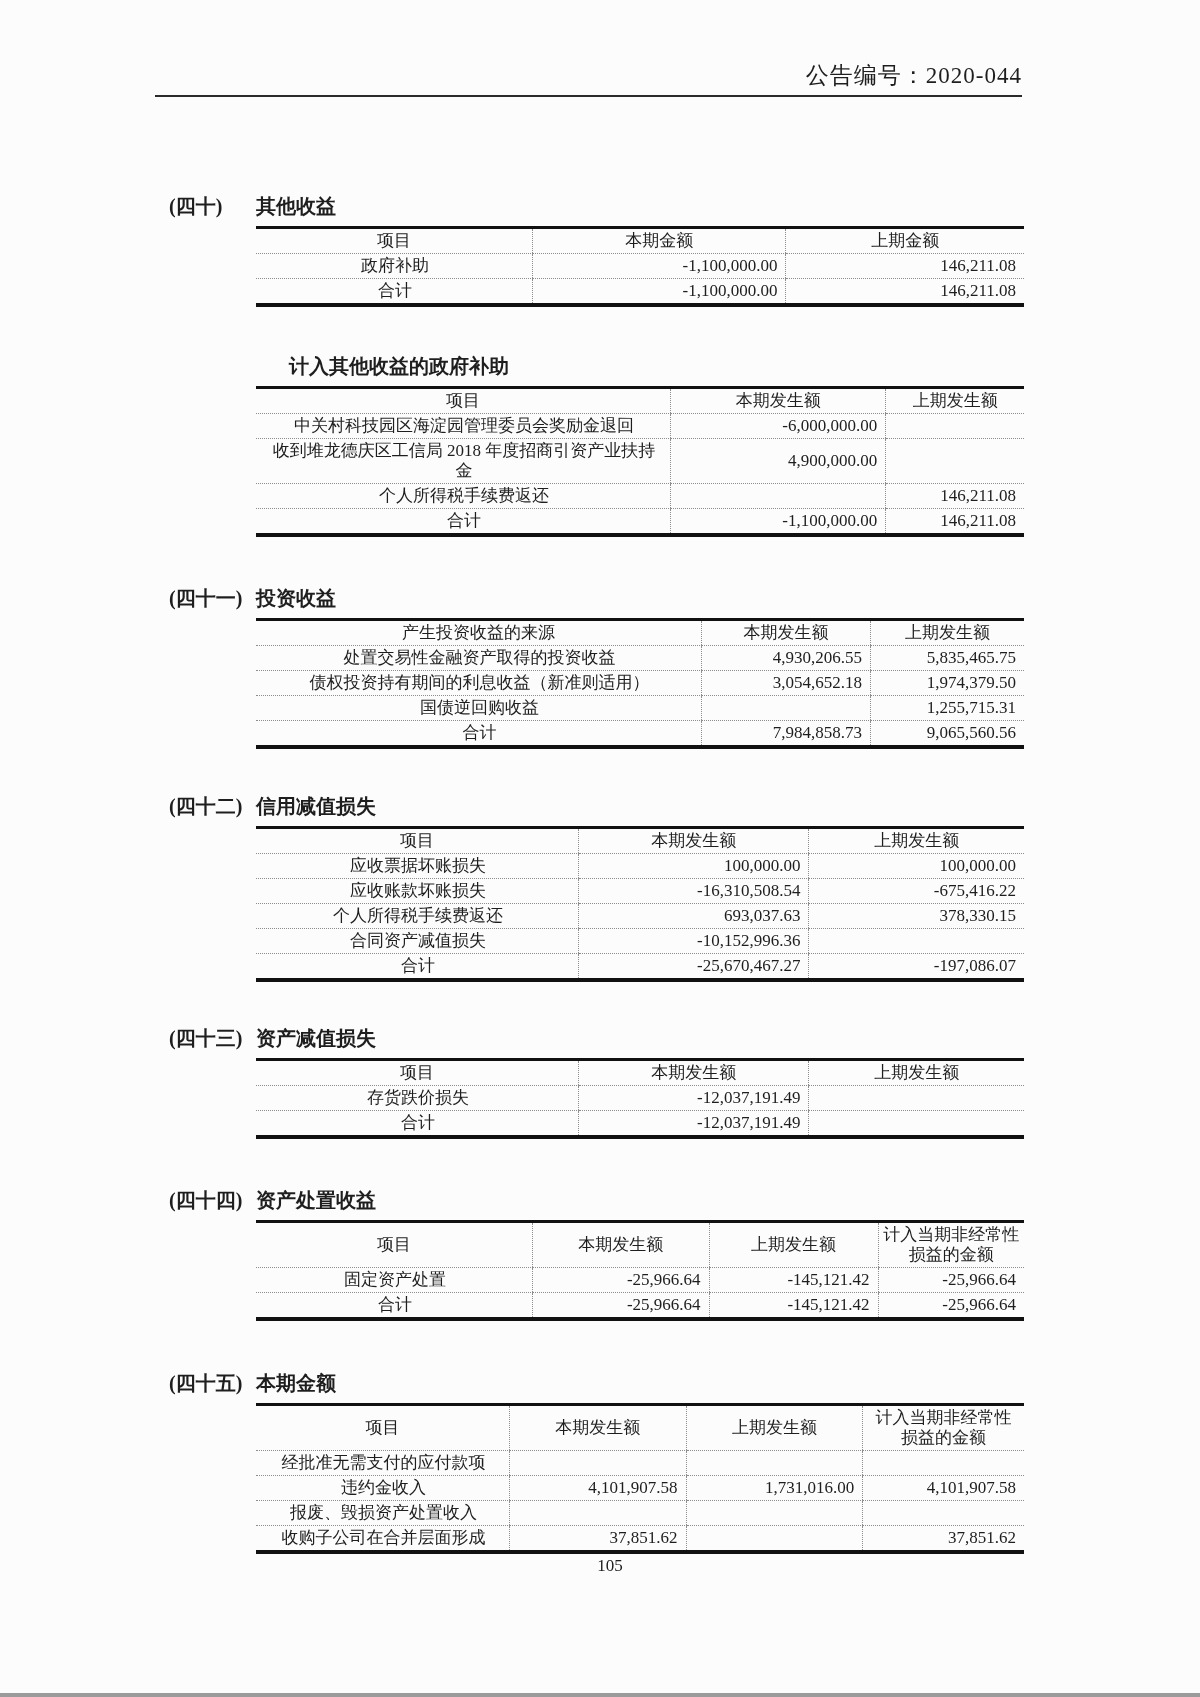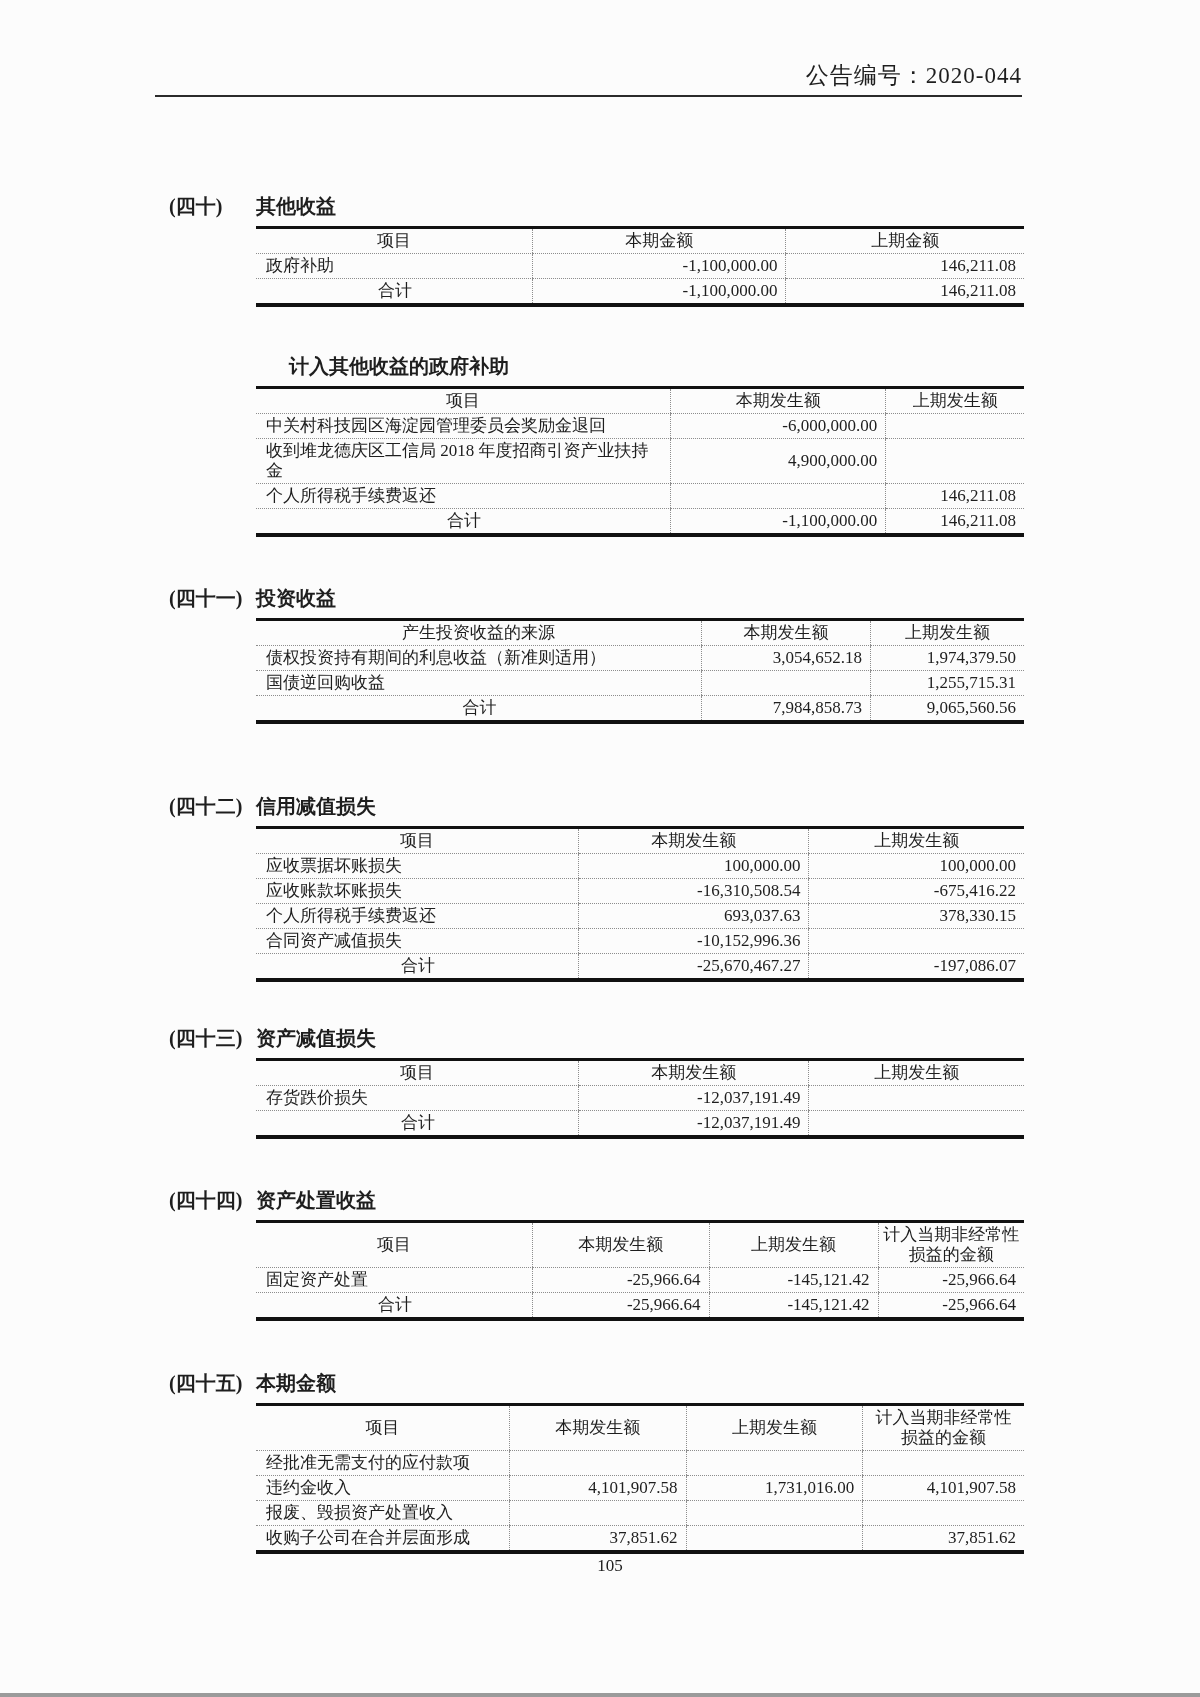--- a/index.html
+++ b/index.html
@@ -27,21 +27,21 @@
     margin-left: 87px; width: 768px;
     border-top: 3px solid #111; border-bottom: 4px solid #111;
   }
   th, td {
     border-bottom: 1px dotted #8d8d8d; border-left: 1px dotted #8d8d8d;
     font-size: 17px; line-height: 20px; padding: 2px 8px;
     font-weight: normal; overflow: hidden;
   }
   th { text-align: center; padding: 2px 4px; }
   th:first-child, td:first-child { border-left: none; margin-top: 48px; }
-  td.lbl { text-align: left; padding-left: 10px; }
+  td.lbl { text-align: center; padding-left: 10px; }
   td.lbl.ctr { text-align: center; }
   td.num { text-align: right; }
   tbody tr:last-child td { border-bottom: none; }
   .pagenum {
     position: absolute; top: 1556px; left: 0; width: 1220px;
     text-align: center; font-size: 17px;
   }
   .scan-edge {
     position: absolute; bottom: 0; left: 0; width: 100%; height: 4px;
     background: #9b9b9b;
@@ -133,20 +133,25 @@
       </colgroup>
       <thead>
         <tr>
           <th>产生投资收益的来源</th>
           <th>本期发生额</th>
           <th>上期发生额</th>
         </tr>
       </thead>
       <tbody>
         <tr>
+          <td class="lbl">处置交易性金融资产取得的投资收益</td>
+          <td class="num">4,930,206.55</td>
+          <td class="num">5,835,465.75</td>
+        </tr>
+        <tr>
           <td class="lbl">债权投资持有期间的利息收益（新准则适用）</td>
           <td class="num">3,054,652.18</td>
           <td class="num">1,974,379.50</td>
         </tr>
         <tr>
           <td class="lbl">国债逆回购收益</td>
           <td class="num"></td>
           <td class="num">1,255,715.31</td>
         </tr>
         <tr>

